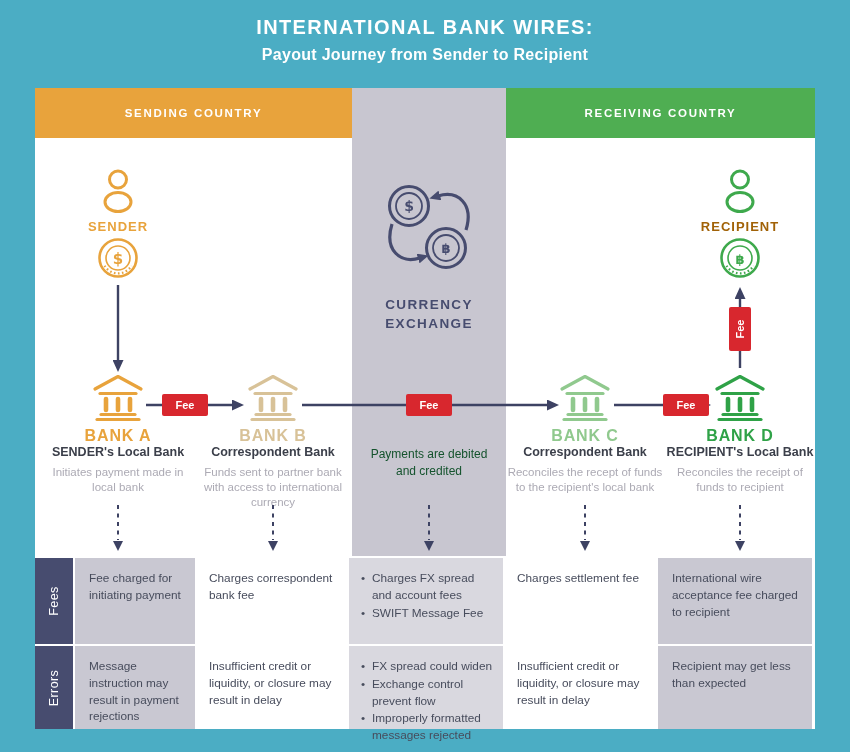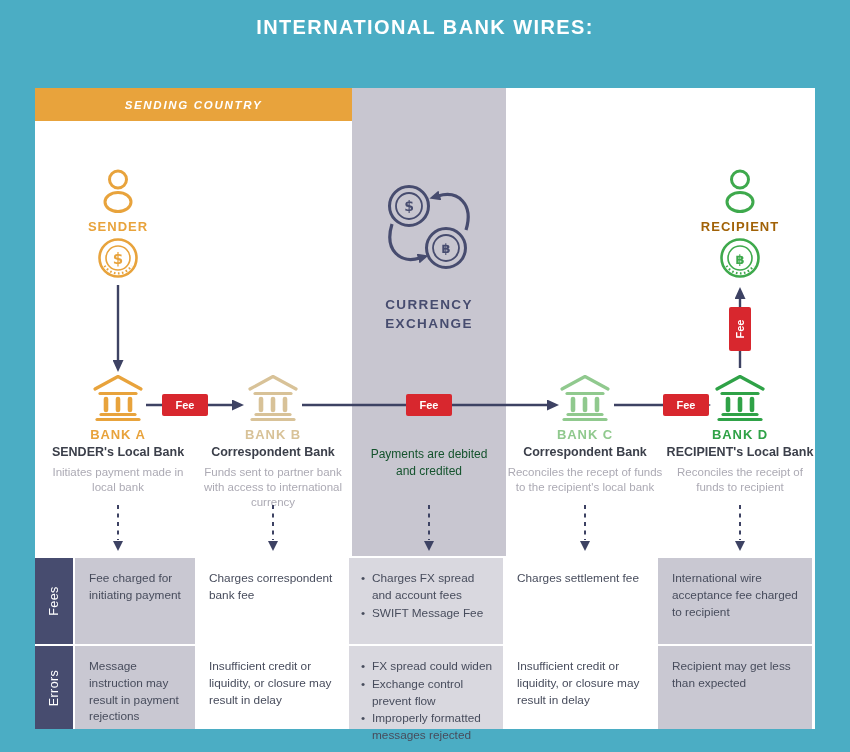--- a/index.html
+++ b/index.html
@@ -7,22 +7,22 @@
           font-family:"Liberation Sans",sans-serif;overflow:hidden;}
 
   
   .titles{position:absolute;top:16px;left:0;width:100%;text-align:center;color:#FFFFFF;}
   .title{font-size:20px;font-weight:bold;letter-spacing:1.4px;}
   .subtitle{font-size:16px;font-weight:600;margin-top:7px;letter-spacing:.3px;}
 
   
   .card{position:absolute;left:35px;top:88px;width:780px;height:641px;background:#FFFFFF;}
   .band{position:absolute;left:317px;top:0;width:154px;height:468px;background:#C8C6D0;}
-  .hdr{position:absolute;top:0;height:33px;display:flex;align-items:center;justify-content:center;
-       color:#FFFFFF;font-size:11.5px;font-weight:600;letter-spacing:1.7px;font-style:italic;}
+  .hdr{position:absolute;top:0;height:50px;display:flex;align-items:center;justify-content:center;
+       color:#FFFFFF;font-size:11.5px;font-weight:600;letter-spacing:1.7px;}
   .hdr-send{left:0;width:317px;background:#E8A33C;}
   .hdr-recv{left:471px;width:309px;background:#4FAE52;}
 
   
   svg{display:block;}
   .person{position:absolute;width:42px;height:48px;}
   .sender-person{left:62px;top:80px;color:#E8A33C;}
   .recipient-person{left:684px;top:80px;color:#3EA94C;}
   .actor-label{position:absolute;width:140px;text-align:center;font-weight:bold;
                font-size:13px;letter-spacing:1px;}
@@ -36,21 +36,21 @@
   .fx-icon{position:absolute;left:347px;top:92px;width:94px;height:100px;color:#474C6F;}
   .fx-label{position:absolute;left:334px;top:208px;width:120px;text-align:center;color:#474C6F;
             font-weight:bold;font-size:13.5px;letter-spacing:1.4px;line-height:1.4;}
 
   .bank{position:absolute;width:56px;height:50px;}
   .bank-a{left:55px;top:284px;color:#E8A33C;}
   .bank-b{left:210px;top:284px;color:#D8C298;}
   .bank-c{left:522px;top:284px;color:#90C98E;}
   .bank-d{left:677px;top:284px;color:#2FA247;}
   .bank-label{position:absolute;top:339px;width:140px;text-align:center;font-weight:bold;
-              font-size:13px;letter-spacing:.9px;}
+              font-size:16px;letter-spacing:.9px;}
   .bank-a-label{left:13px;color:#E8A33C;}
   .bank-b-label{left:168px;color:#D8C298;}
   .bank-c-label{left:480px;color:#90C98E;}
   .bank-d-label{left:635px;color:#2FA247;}
 
   .role{position:absolute;top:357px;width:156px;text-align:center;font-weight:bold;
         font-size:12.5px;color:#3B3F4A;}
   .role-a{left:5px;}.role-b{left:160px;}.role-c{left:472px;}.role-d{left:627px;}
   .desc{position:absolute;top:377px;width:156px;text-align:center;font-size:11.5px;
         color:#ACAAB4;line-height:1.32;}
@@ -88,26 +88,28 @@
   .cell li{position:relative;padding-left:11px;margin-bottom:1px;}
   .cell li::before{content:"\2022";position:absolute;left:0;}
 </style>
 </head>
 <body>
 
 <div class="canvas">
 
   <header class="titles">
     <div class="title">INTERNATIONAL BANK WIRES:</div>
+    <div class="subtitle">Payout Journey from Sender to Recipient</div>
   </header>
 
   <div class="card">
 
     <div class="band"></div>
     <div class="hdr hdr-send">SENDING COUNTRY</div>
+    <div class="hdr hdr-recv">RECEIVING COUNTRY</div>
 
     <svg class="overlay" viewBox="0 0 780 470">
       <defs>
         <marker id="ah" markerUnits="userSpaceOnUse" markerWidth="12" markerHeight="11" refX="2" refY="5.5" orient="auto">
           <path d="M0,0 L12,5.5 L0,11 Z" fill="#3D4263"></path>
         </marker>
       </defs>
       <g stroke="#3D4263" stroke-width="2.4" fill="none">
         <line x1="83" y1="197" x2="83" y2="274" marker-end="url(#ah)"></line>
         <line x1="111" y1="317" x2="199" y2="317" marker-end="url(#ah)"></line>

